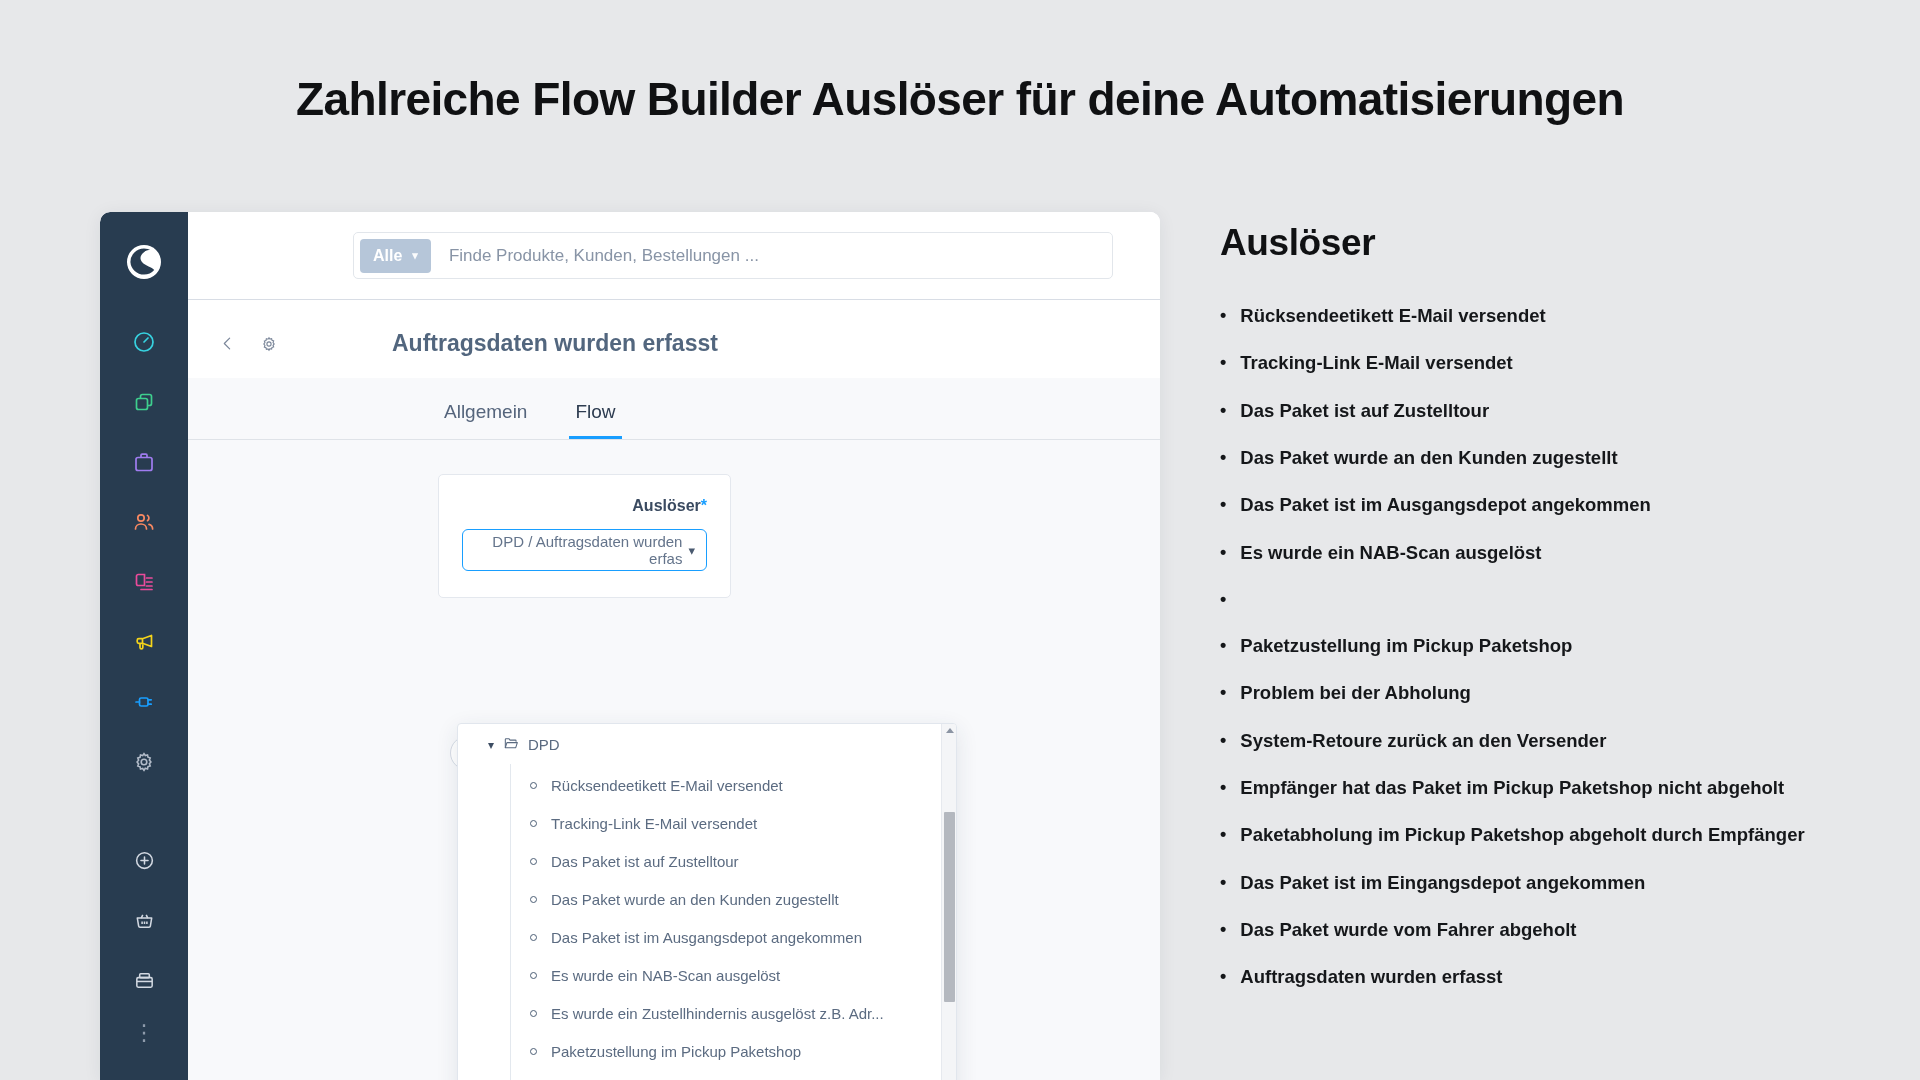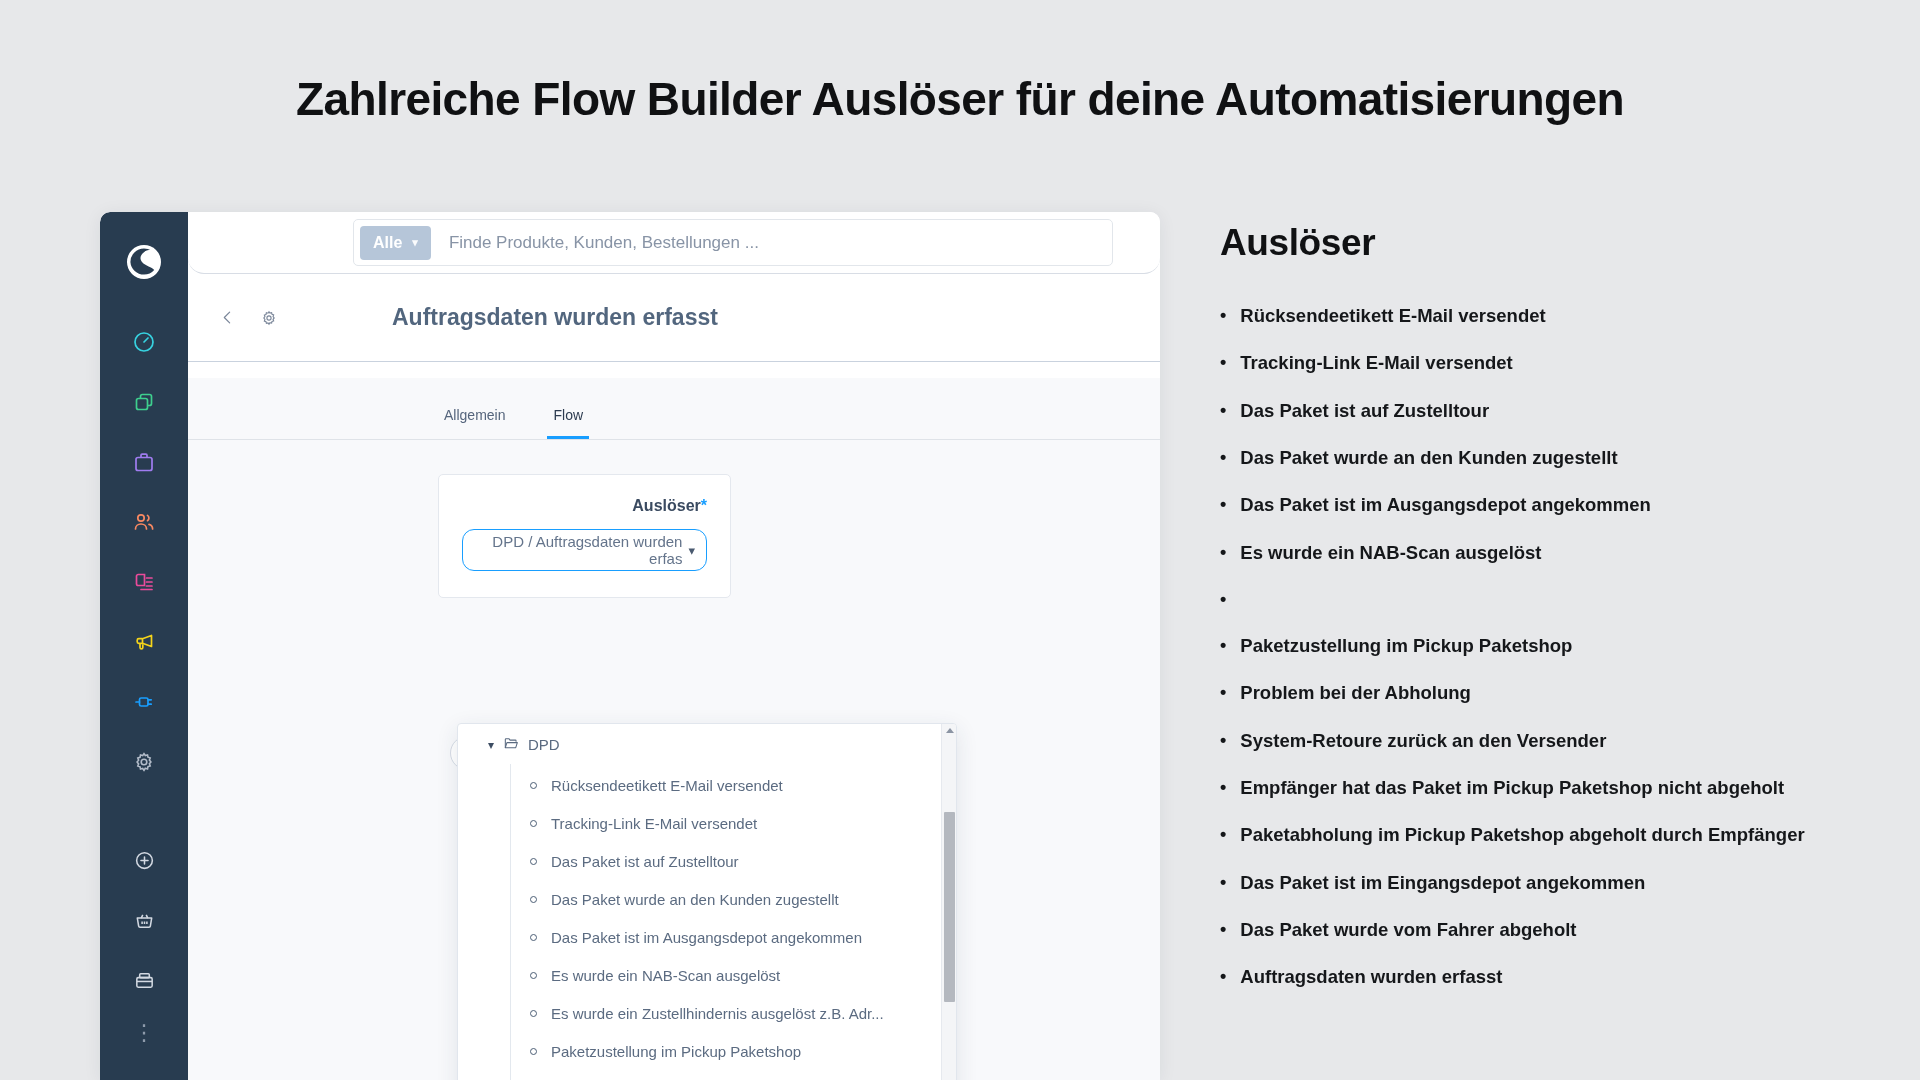--- a/index.html
+++ b/index.html
@@ -50,23 +50,23 @@
   }
   .nav-icon svg { display: block; }
   .nav-gap { height: 38px; }
   .dots { color: #8e9bab; font-size: 22px; line-height: 1; letter-spacing: 0; margin-top: 12px; }
 
   
   .content { position: absolute; left: 88px; top: 0; right: 0; bottom: 0; background:#fff; }
 
   
   .topbar {
-    height: 62px; background:#fff;
+    height: 88px; background:#fff;
     border-bottom: 1px solid #d8dde5;
-    display: flex; align-items: center; border-radius: 16px;
+    display: flex; align-items: center;
   }
   .searchwrap {
     margin-left: 165px;
     width: 760px; height: 47px;
     border: 1px solid #e2e6eb;
     border-radius: 5px;
     display: flex; align-items: center;
     padding: 0 6px;
   }
   .scope-btn {
@@ -107,21 +107,21 @@
   
   .body { position: absolute; top: 166px; left: 0; right: 0; bottom: 0; background: #f8f9fb; }
 
   .tabs {
     display: flex; align-items: flex-end;
     padding-left: 250px;
     height: 62px;
     border-bottom: 1px solid #dfe3e8;
   }
   .tab {
-    font-size: 14px; color:#55657c;
+    font-size: 19px; color:#55657c;
     padding: 0 6px 13px 6px;
     margin-right: 36px;
     cursor: pointer;
     border-bottom: 3px solid transparent;
     margin-top: 6px;
   }
   .tab.active { color:#2d3c50; border-bottom-color: #189eff; }
 
   
   .trigger-card {
@@ -132,21 +132,21 @@
     border: 1px solid #e4e8ee;
     border-radius: 5px;
     padding: 22px 23px 26px 23px;
     text-align: right;
   }
   .field-label { font-size: 16px; font-weight: 700; color: #3a4a60; margin-bottom: 14px; }
   .field-label .req { color: #189eff; font-weight: 700; }
   .select-box {
     height: 42px;
     border: 1px solid #189eff;
-    border-radius: 12px;
+    border-radius: 6px;
     display: flex; align-items: center; justify-content: space-between;
     padding: 0 11px 0 12px;
     font-size: 15px; color: #64748b;
     cursor: pointer;
     background: #fff;
   }
   .select-box .chev { color:#4a5a70; font-size: 13px; margin-left:6px; }
 
   
   .node-circle {

